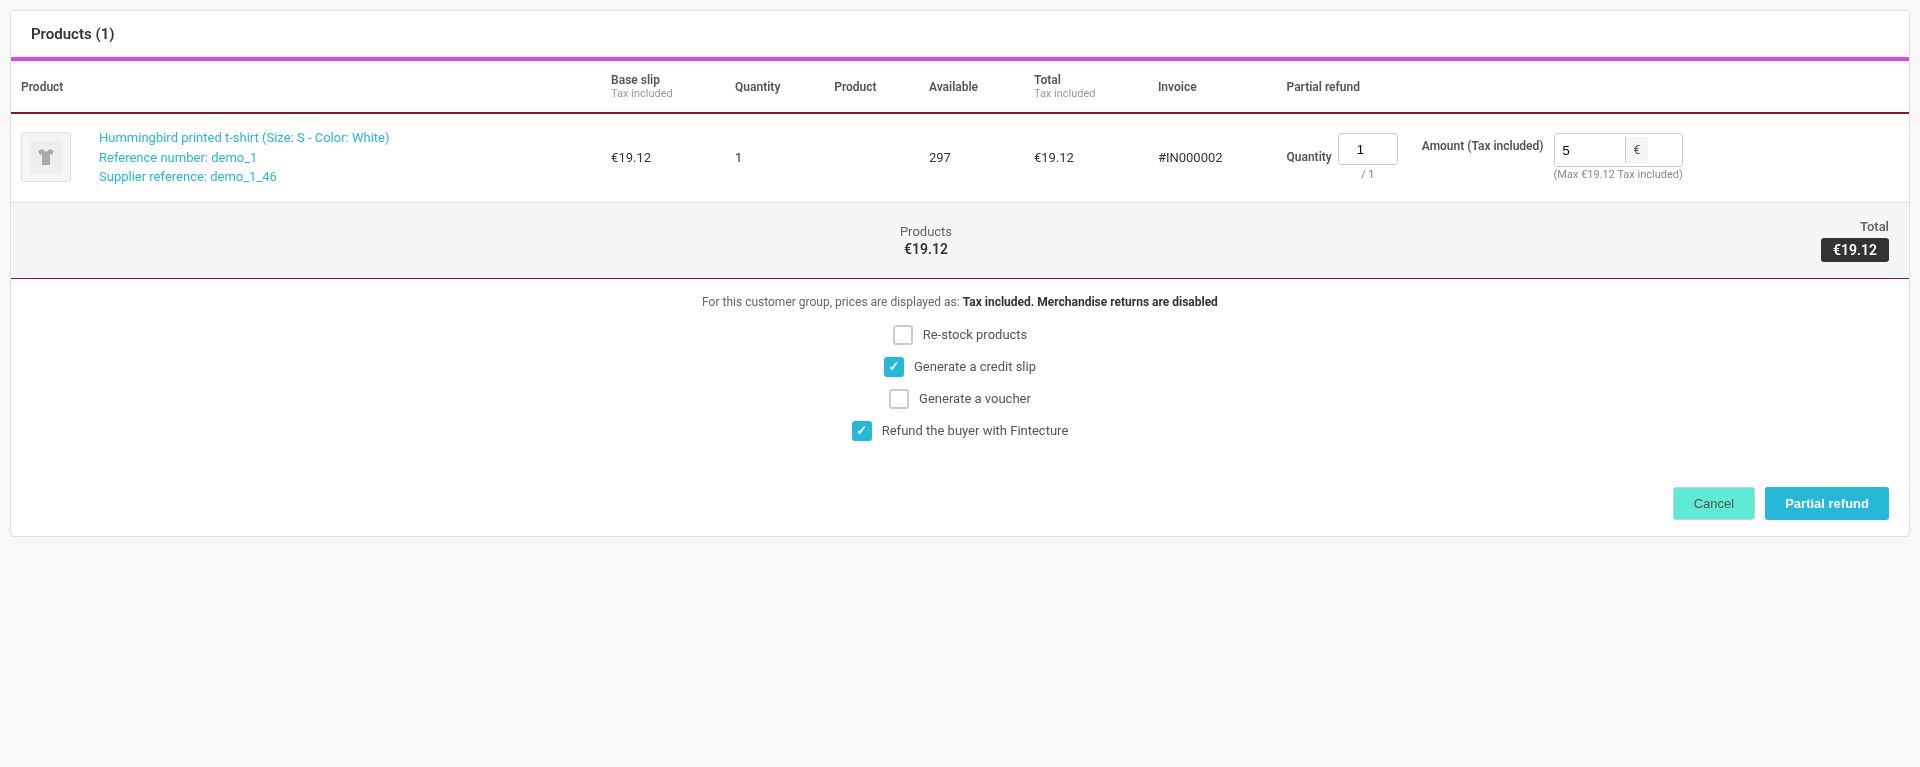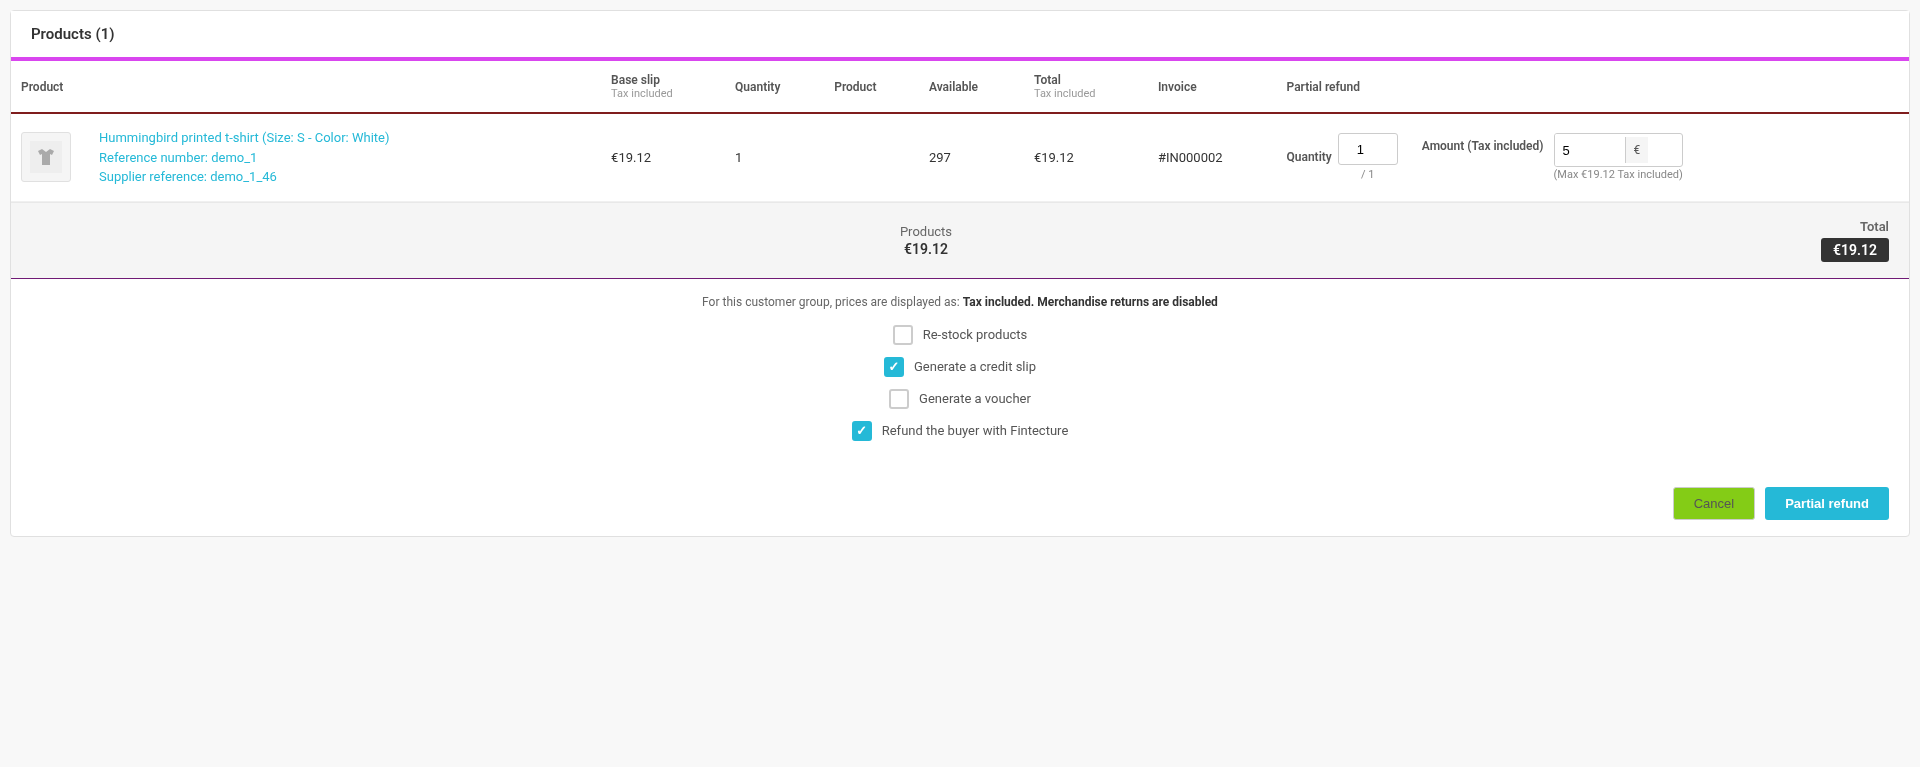--- a/index.html
+++ b/index.html
@@ -243,21 +243,21 @@
     }
     .actions-row {
       display: flex;
       justify-content: flex-end;
       gap: 10px;
       padding: 10px 20px 16px;
     }
     .btn-cancel {
       padding: 8px 20px;
       border: 1px solid #ccc;
-      background: #84cc16;
+      background: #5eead4;
       color: #555;
       border-radius: 3px;
       font-size: 13px;
       cursor: pointer;
     }
     .btn-partial-refund {
       padding: 8px 20px;
       border: none;
       background: #25b9d7;
       color: #fff;

